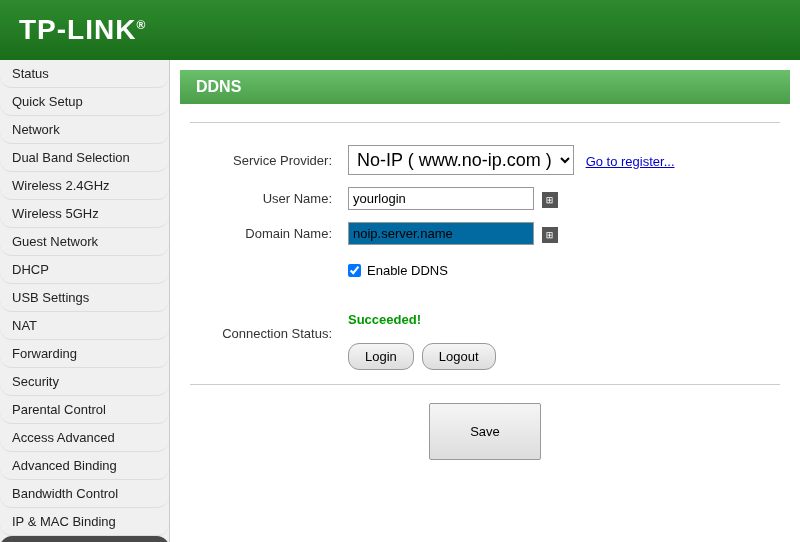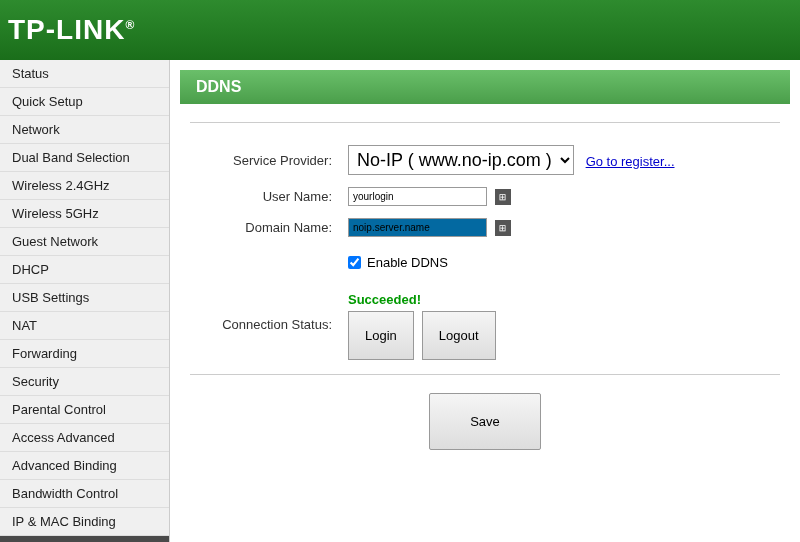--- a/index.html
+++ b/index.html
@@ -4,21 +4,21 @@
   <style>
     * { margin: 0; padding: 0; box-sizing: border-box; }
     body { font-family: Arial, sans-serif; font-size: 13px; background: #fff; width: 800px; height: 542px; overflow: hidden; }
 
     
     #header {
       background: linear-gradient(to bottom, #2e8b2e, #1a6e1a);
       height: 60px;
       display: flex;
       align-items: center;
-      padding-left: 8px;
+      padding-left: 19px;
     }
     #logo-text {
       color: #fff;
       font-size: 28px;
       font-weight: bold;
       letter-spacing: 1px;
     }
     #logo-text span.tm {
       font-size: 12px;
       vertical-align: super;
@@ -39,20 +39,21 @@
       flex-shrink: 0;
     }
     .sidebar-item {
       display: block;
       padding: 6px 12px;
       color: #222;
       cursor: pointer;
       border-bottom: 1px solid #ddd;
       text-decoration: none;
       font-size: 13px;
+      border-radius: 12px;
     }
     .sidebar-item.active {
       background: #4a4a4a;
       color: #00ff00;
       font-weight: bold;
     }
 
     
     #main {
       flex: 1;
@@ -113,22 +114,22 @@
     a.register-link {
       color: #0000cc;
       text-decoration: underline;
       margin-left: 8px;
       font-size: 13px;
     }
 
     input.text-field {
       border: 1px solid #999;
       padding: 3px 4px;
-      font-size: 10px;
-      width: 139px;
+      font-size: 13px;
+      width: 186px;
     }
     input.text-field.highlight {
       background: #0369a1;
     }
 
     .small-icon {
       display: inline-block;
       width: 16px;
       height: 16px;
       background: #555;
@@ -142,39 +143,39 @@
     }
 
     .checkbox-row {
       display: flex;
       align-items: center;
       gap: 6px;
       margin: 6px 0;
     }
 
     .status-row {
-      margin: 4px 0;
+      margin: 16px 0;
     }
     .status-succeeded {
       color: #009900;
       font-weight: bold;
     }
 
     .btn-row {
       display: flex;
       gap: 8px;
       margin-top: 4px;
     }
     button.action-btn {
-      padding: 16px 16px;
+      padding: 5px 16px;
       font-size: 13px;
       border: 1px solid #999;
       background: linear-gradient(to bottom, #f5f5f5, #ddd);
       cursor: pointer;
-      border-radius: 0;
+      border-radius: 11px;
     }
 
     .save-row {
       margin-top: 18px;
       text-align: center;
     }
     button.save-btn {
       padding: 20px 40px;
       font-size: 13px;
       border: 1px solid #999;

